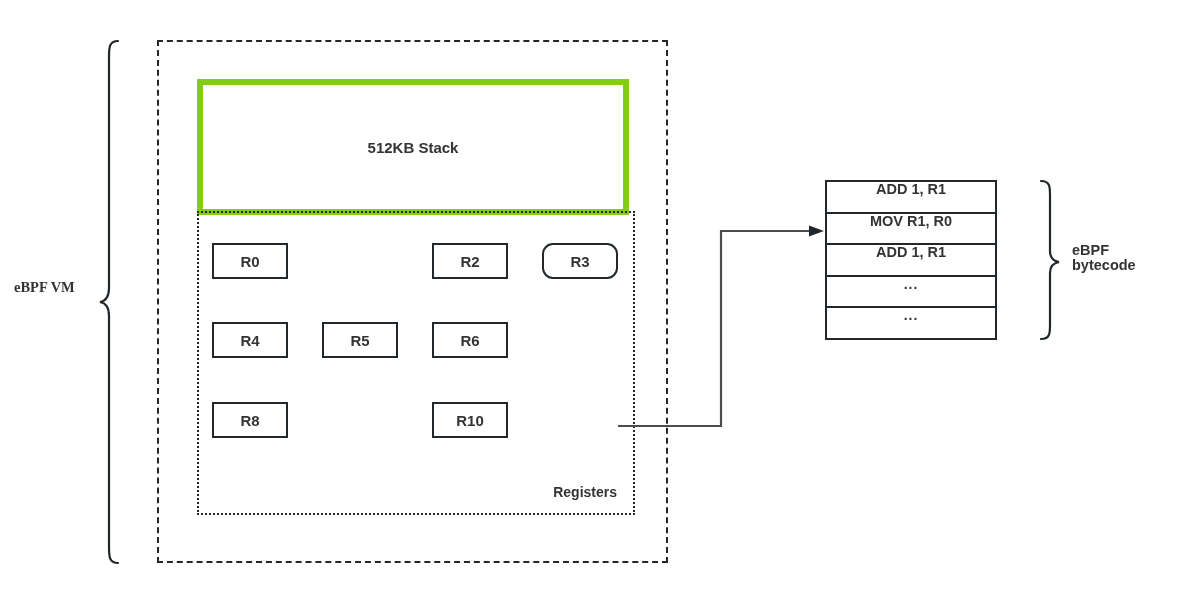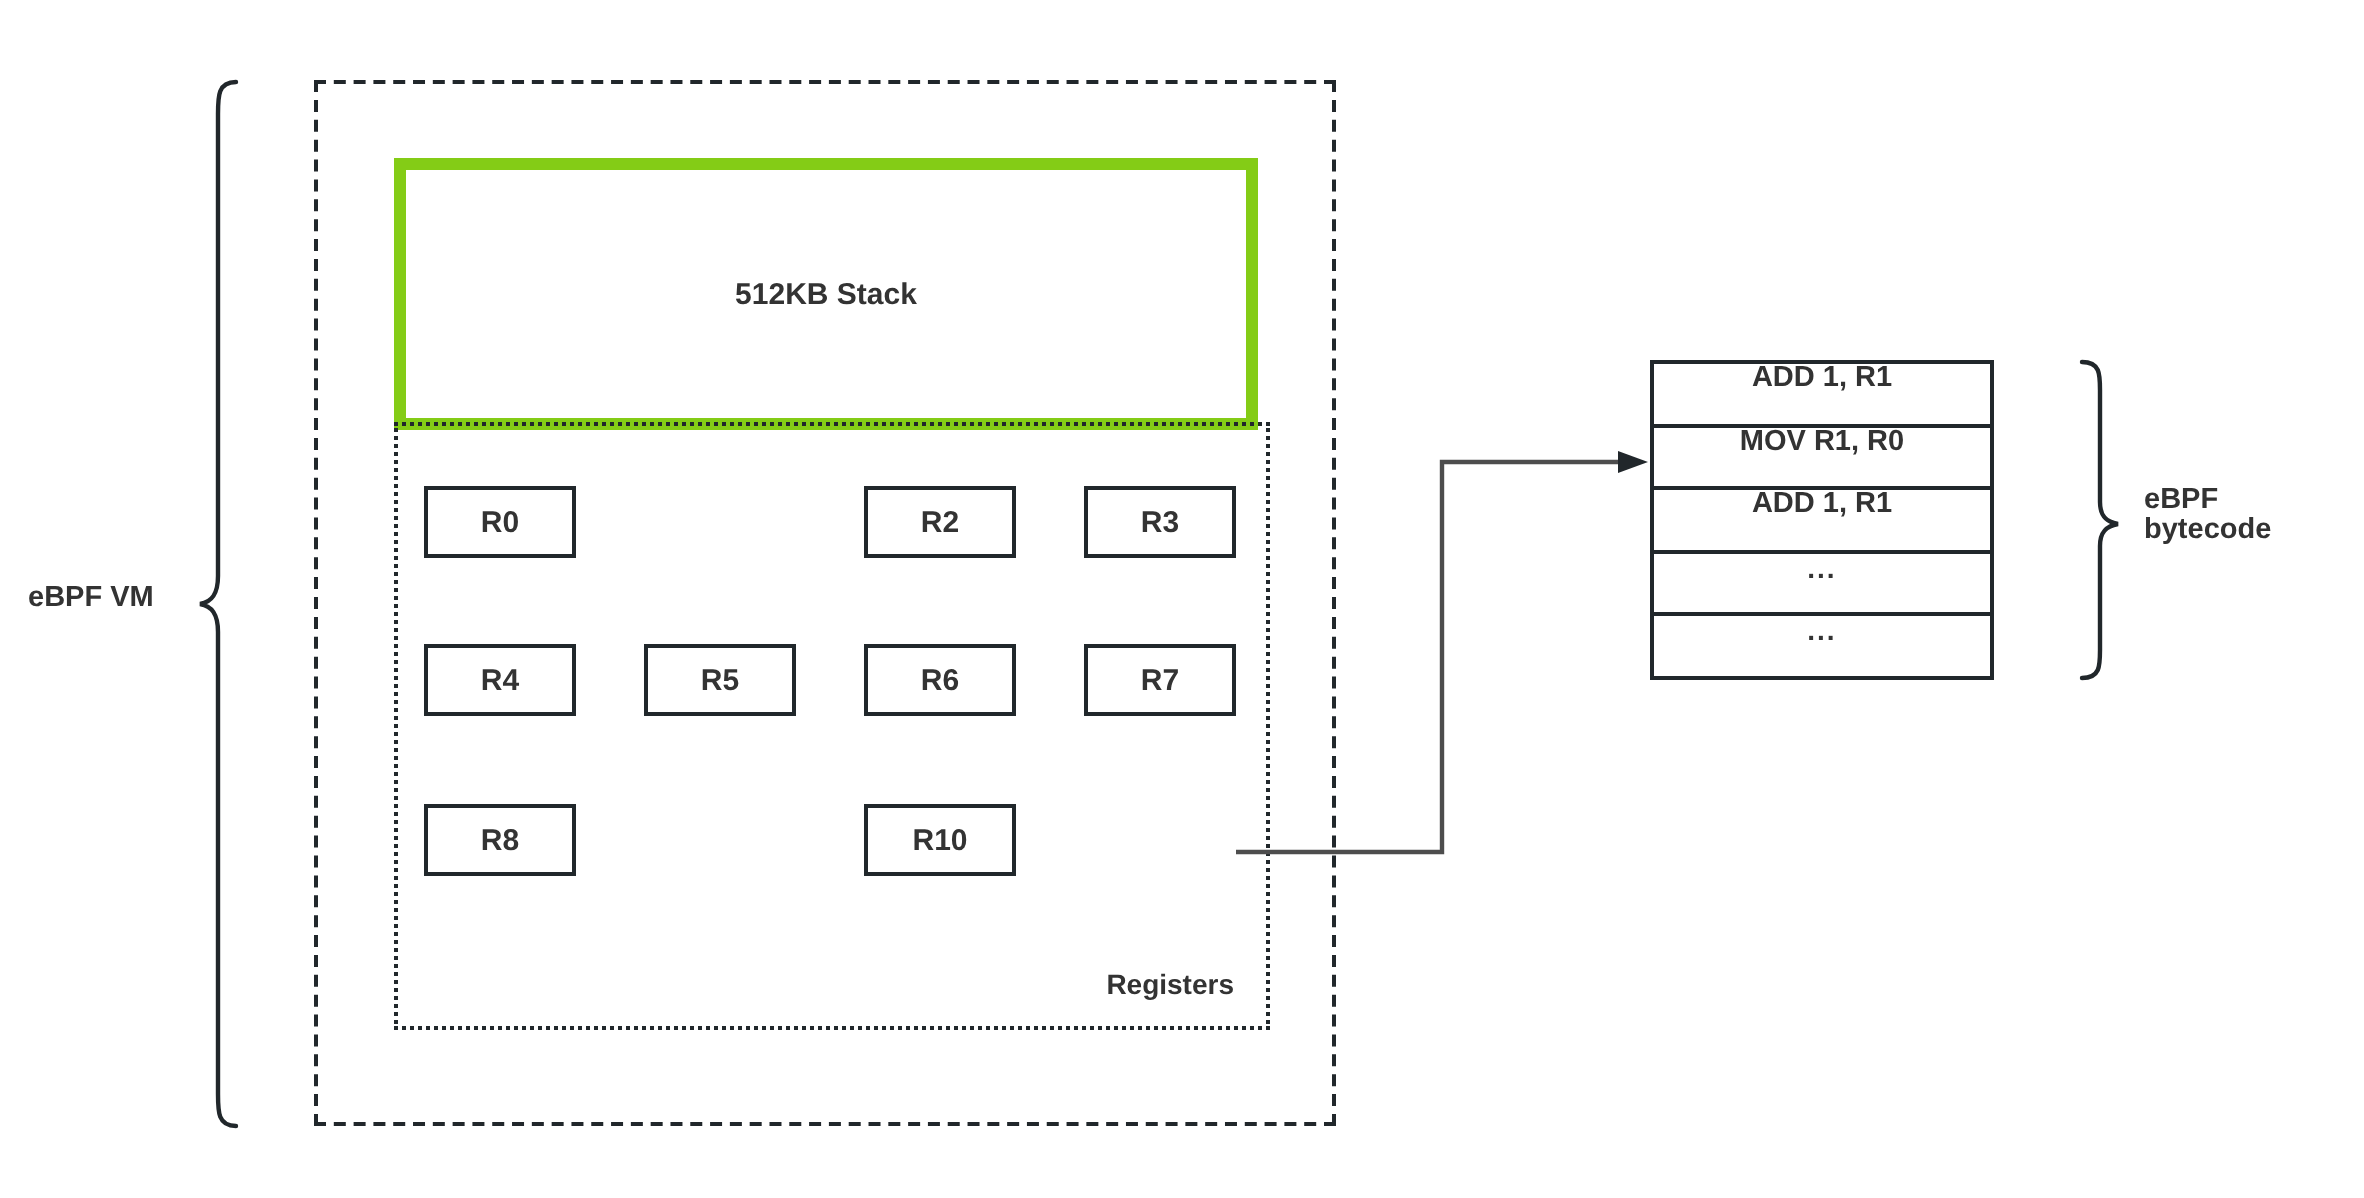--- a/index.html
+++ b/index.html
@@ -112,22 +112,23 @@
   
   #connector-layer {
     left: 0; top: 0;
     width: 1182px; height: 599px;
     pointer-events: none;
   }
 
   
   #vm-brace-label {
     left: 14px;
-    top: 292px;
+    top: 280px;
     font-size: 14.5px;
+    font-family: Liberation Serif, serif;
   }
   #bytecode-brace-label {
     left: 1072px;
     top: 243px;
     font-size: 14.5px;
     line-height: 1.5;
   }
 </style>
 </head>
 <body>
@@ -143,35 +144,32 @@
   <div class="abs" id="registers-box">
     <span class="abs lbl" id="registers-label">Registers</span>
   </div>
 
   <div class="abs reg-box" style="left:212px; top:243px;">
     <span class="lbl">R0</span>
   </div>
   <div class="abs reg-box" style="left:432px; top:243px;">
     <span class="lbl">R2</span>
   </div>
-  <div class="abs reg-box" style="left:542px; top:243px;">
+  <div class="abs reg-box" style="left:542px; top:243px;border-radius:11px;">
     <span class="lbl">R3</span>
   </div>
 
   <div class="abs reg-box" style="left:212px; top:322px;">
     <span class="lbl">R4</span>
   </div>
   <div class="abs reg-box" style="left:322px; top:322px;">
     <span class="lbl">R5</span>
   </div>
   <div class="abs reg-box" style="left:432px; top:322px;">
     <span class="lbl">R6</span>
-  </div>
-  <div class="abs reg-box" style="left:542px; top:322px;">
-    <span class="lbl">R7</span>
   </div>
 
   <div class="abs reg-box" style="left:212px; top:402px;">
     <span class="lbl">R8</span>
   </div>
   <div class="abs reg-box" style="left:432px; top:402px;">
     <span class="lbl">R10</span>
   </div>
 
   <div class="abs" id="bytecode-table">

